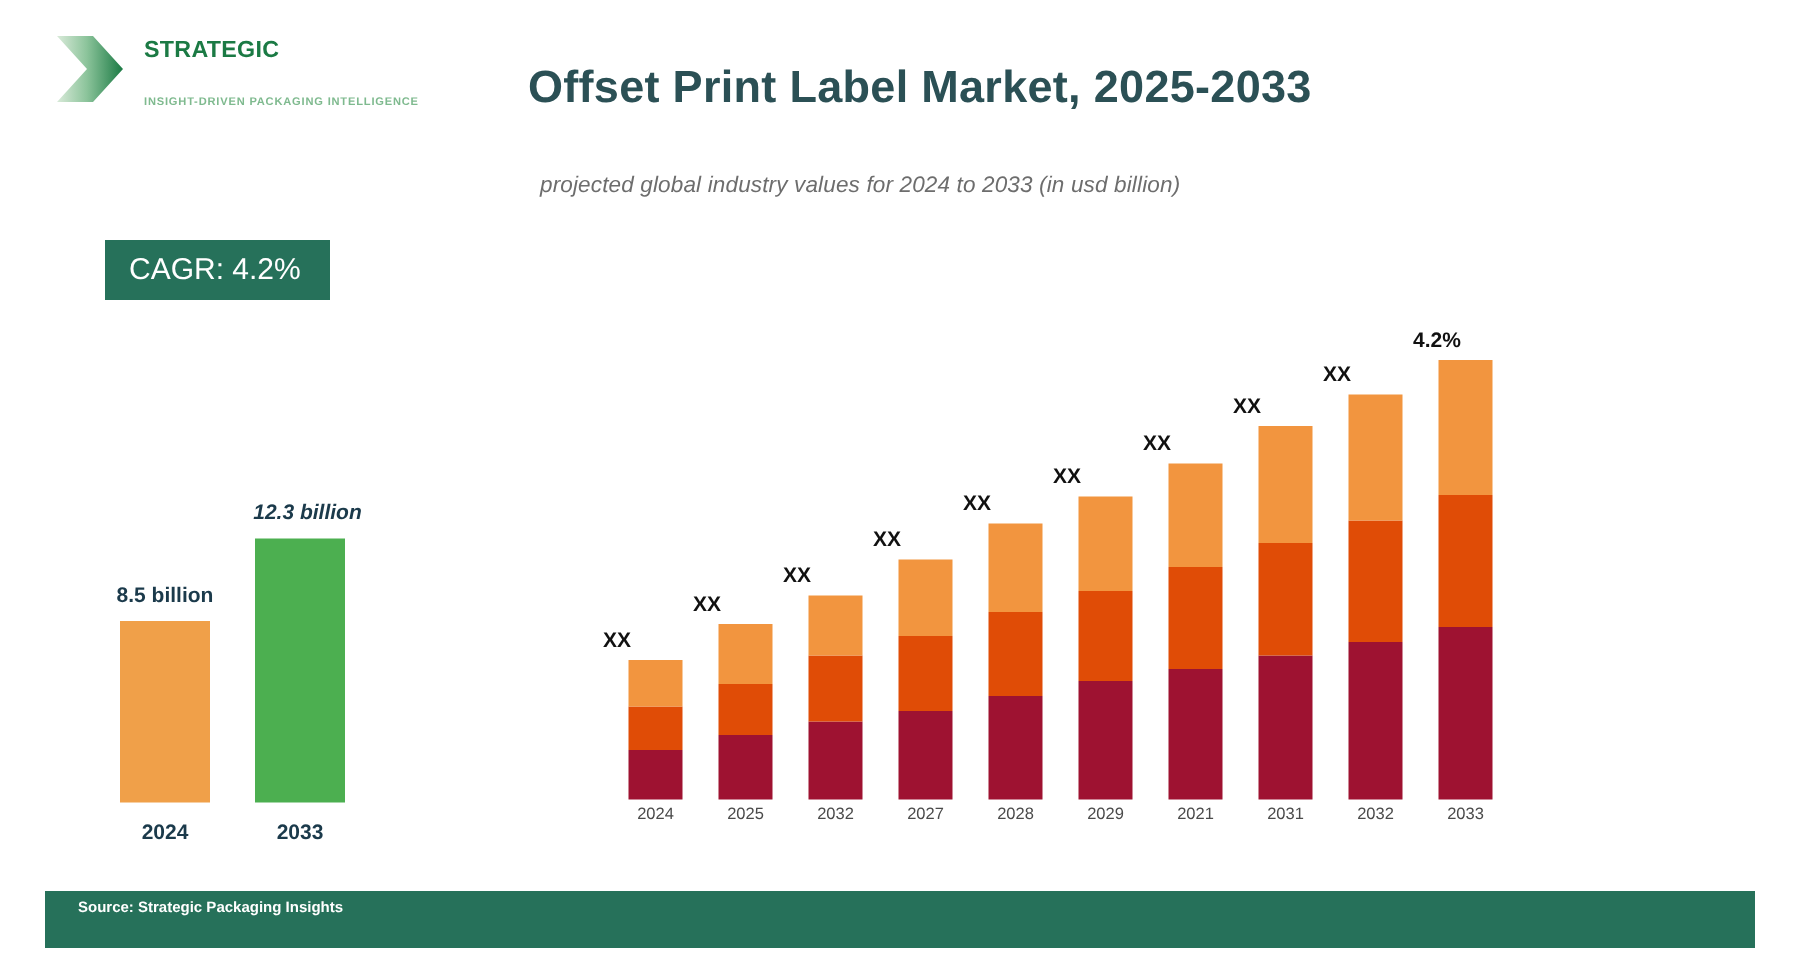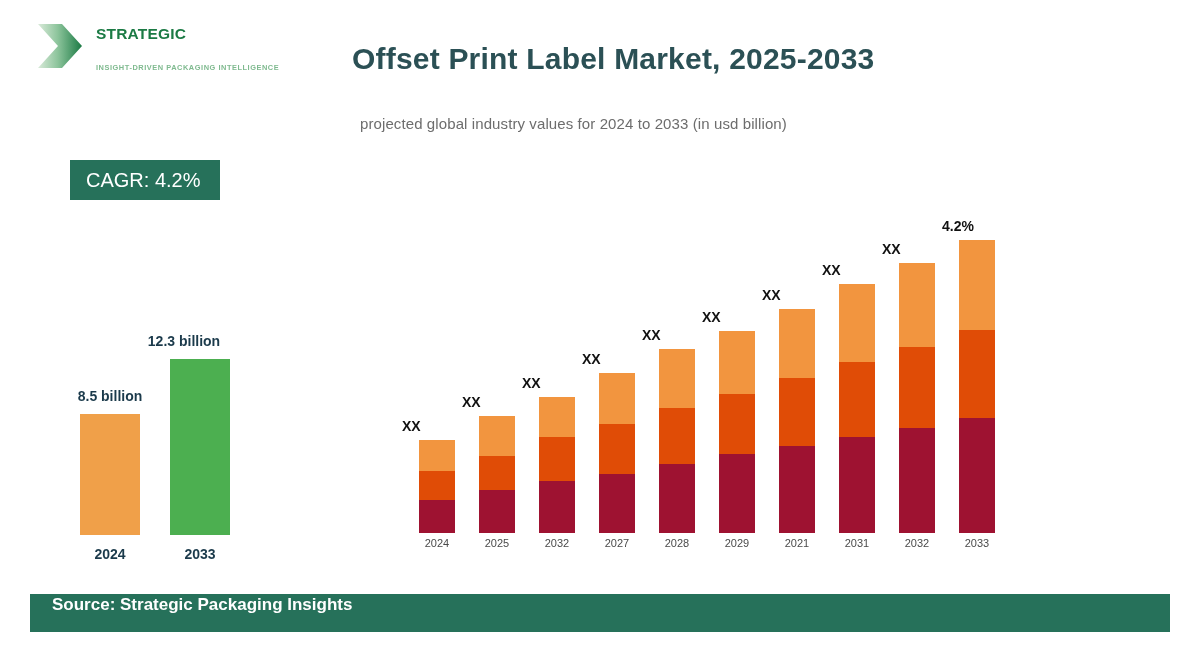--- a/index.html
+++ b/index.html
@@ -24,21 +24,21 @@
     font-size:7.4px;letter-spacing:.55px;font-weight:bold;white-space:nowrap;
   }
 
   
   #title{
     position:absolute;left:352px;top:42px;width:700px;
     font-size:30px;font-weight:bold;color:#2b5055;letter-spacing:.2px;
   }
   #subtitle{
     position:absolute;left:360px;top:115px;width:720px;
-    font-size:15px;color:#6d6d6d;letter-spacing:.1px;
+    font-size:15px;color:#6d6d6d;letter-spacing:.1px;font-style:italic;
   }
 
   
   #cagr{
     position:absolute;left:70px;top:160px;width:150px;height:40px;
     background:#26715a;color:#ffffff;
     font-size:20px;display:flex;align-items:center;padding-left:16px;
     box-sizing:border-box;
   }
 
@@ -67,21 +67,21 @@
     font-size:11px;color:#4a4a4a;top:537px;
   }
 
   
   #footer{
     position:absolute;left:30px;bottom:18px;width:1140px;height:38px;
     background:#26715a;color:#ffffff;
   }
   #footer .src{
     position:absolute;left:22px;top:0;height:22px;display:flex;align-items:center;
-    font-size:17px;font-weight:bold;
+    font-size:10px;font-weight:bold;
   }
   #footer .contact{
     position:absolute;right:24px;top:0;height:38px;display:flex;align-items:center;
     font-size:15px;font-weight:bold;
   }
 </style>
 </head>
 <body>
 
 <div id="logo">
@@ -106,21 +106,21 @@
 
 <div id="cagr">
   <span>CAGR: 4.2%</span>
 </div>
 
 <div id="mini">
     <div class="mini-bar" style="left: 25px; height: 121px; background: rgb(240, 160, 73);"></div>
     <div class="mini-lab" style="left: 0px; width: 110px; bottom: 166px;">8.5 billion</div>
     <div class="mini-x" style="left: 25px;">2024</div>
     <div class="mini-bar" style="left: 115px; height: 176px; background: rgb(76, 175, 80);"></div>
-    <div class="mini-lab" style="left: 74px; width: 110px; bottom: 221px;">12.3 billion</div>
+    <div class="mini-lab" style="left: 95px; width: 110px; bottom: 221px; font-style: italic;">12.3 billion</div>
     <div class="mini-x" style="left: 115px;">2033</div>
   </div>
 
 <div id="main-chart">
     <div class="bar-group" style="left: 419px; top: 0px; height: 533px;">
       <div class="seg" style="top: 500px; height: 33px; background: rgb(158, 18, 49);"></div>
       <div class="seg" style="top: 471px; height: 29px; background: rgb(224, 76, 6);"></div>
       <div class="seg" style="top: 440px; height: 31px; background: rgb(242, 149, 63);"></div>
       <div class="bar-val" style="top: 418px;">XX</div>
       <div class="bar-x">2024</div>

